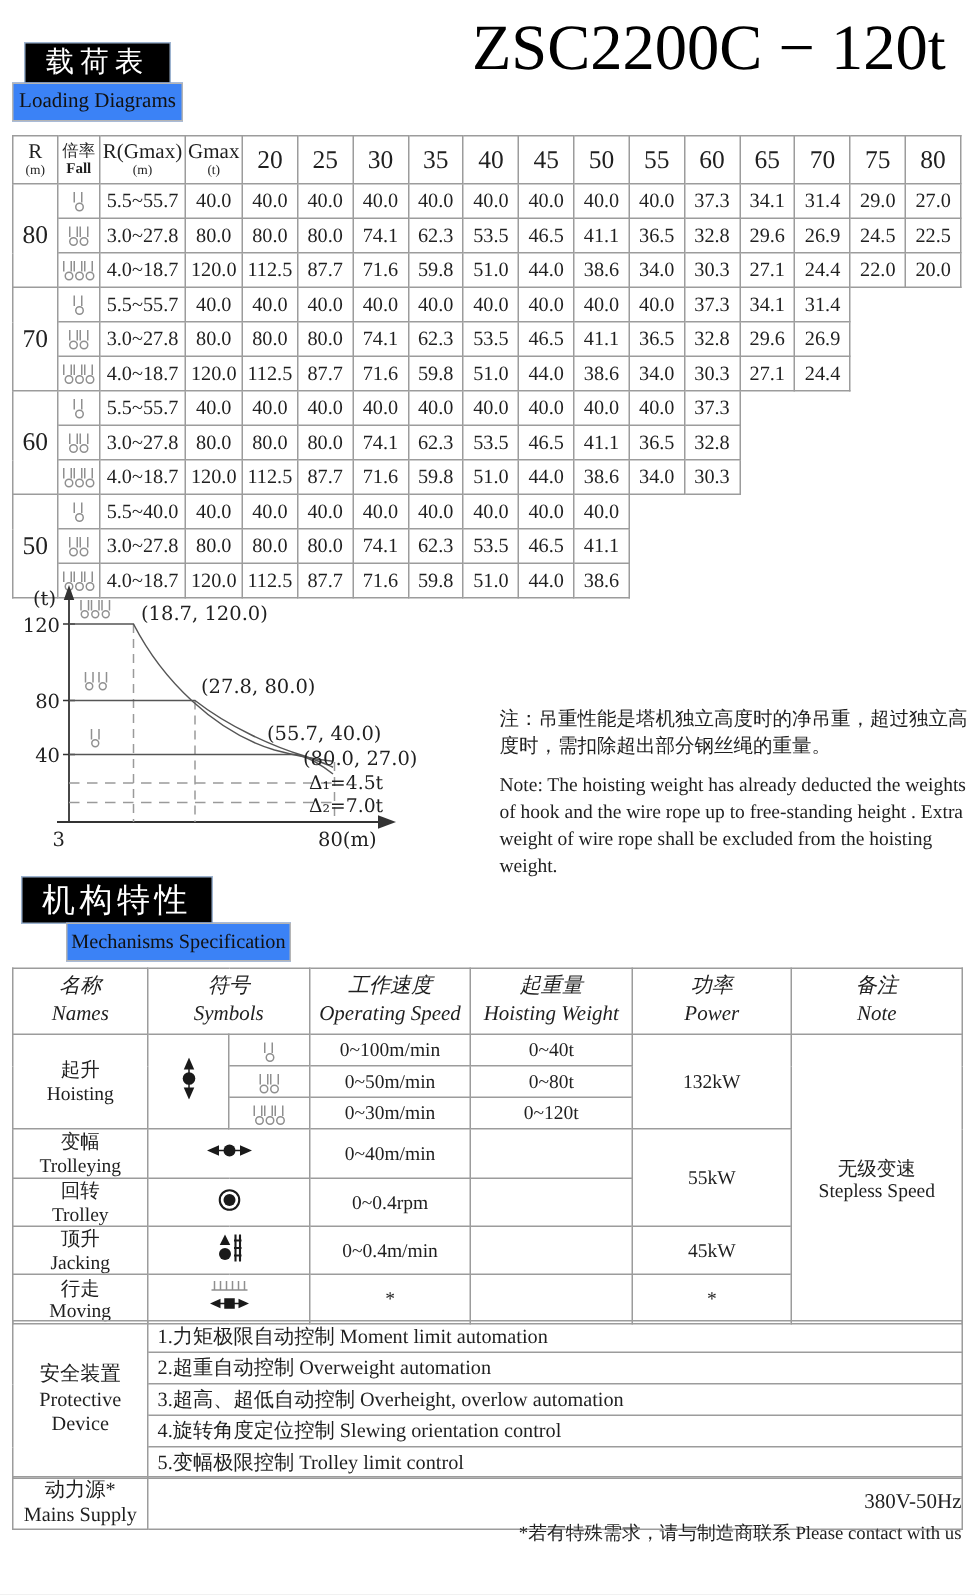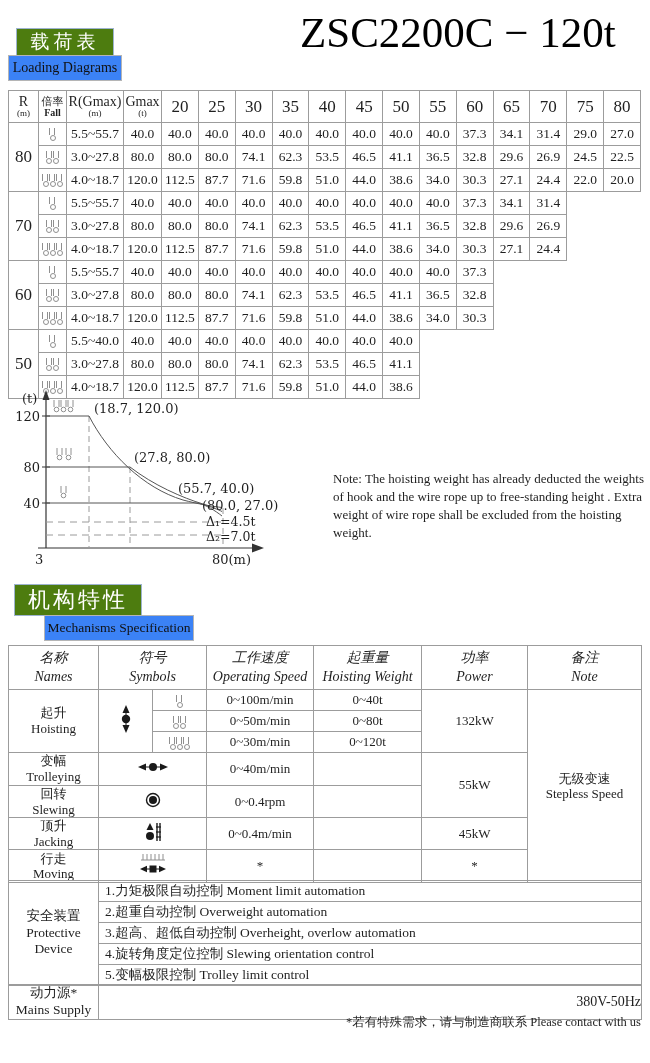--- a/index.html
+++ b/index.html
@@ -1,27 +1,27 @@
 <!DOCTYPE html>
 <html><head>
 <meta charset="utf-8">
 <style>
   html,body{margin:0;padding:0;background:#e8e8e8;}
   .page{position:relative;width:650px;height:1063px;background:#ffffff;overflow:hidden;
         font-family:"Liberation Serif","DejaVu Serif",serif;color:#1f1f1f;}
   
-  .badge{position:absolute;background:#4d7c0f;color:#fff;text-align:center;
+  .badge{position:absolute;background:#000000;color:#fff;text-align:center;
          border:1px solid #9db3cf;}
   .badge-en{position:absolute;background:#3b82f6;border:1px solid #b5b5b5;text-align:center;color:#111;}
   #badge1{left:16px;top:28px;width:96px;height:26px;font-size:19px;line-height:26px;letter-spacing:4px;}
   #badge1en{left:8px;top:55px;width:112px;height:24px;font-size:14px;line-height:24px;}
   #badge2{left:14px;top:584px;width:126px;height:30px;font-size:22px;line-height:30px;letter-spacing:3px;}
   #badge2en{left:8px;top:615px;width:148px;height:24px;font-size:13.5px;line-height:24px;margin-left:36px;}
   .title{position:absolute;left:300px;top:8px;width:345px;height:52px;font-size:43px;
-         white-space:nowrap;color:#000;}
+         text-align:center;white-space:nowrap;color:#000;}
   
   table{border-collapse:collapse;table-layout:fixed;}
   td,th{border:1px solid #9c9c9c;text-align:center;padding:0;font-weight:normal;
         overflow:hidden;color:#1f1f1f;}
   td.empty{border:none;}
   
   #ltable{position:absolute;left:8px;top:90px;width:633px;}
   #ltable th{height:31px;}
   #ltable td{height:22px;font-size:13.5px;}
   #ltable .rcell{font-size:17px;}
@@ -390,20 +390,21 @@
     <text x="204" y="176" font-size="13">80(m)</text>
     <text x="86" y="25" font-size="13">(18.7, 120.0)</text>
     <text x="126" y="74" font-size="13">(27.8, 80.0)</text>
     <text x="170" y="105" font-size="13">(55.7, 40.0)</text>
     <text x="194" y="122" font-size="13">(80.0, 27.0)</text>
     <text x="198" y="138" font-size="12.5">Δ₁=4.5t</text>
     <text x="198" y="153" font-size="12.5">Δ₂=7.0t</text>
   </svg>
 
   <div id="note">
+    <p class="zh">注：吊重性能是塔机独立高度时的净吊重，超过独立高度时，需扣除超出部分钢丝绳的重量。</p>
     <p class="en">Note: The hoisting weight has already deducted the weights of hook and the wire rope up to free-standing height . Extra weight of wire rope shall be excluded from the hoisting weight.</p>
   </div>
 
   <div id="badge2" class="badge">机构特性</div>
   <div id="badge2en" class="badge-en">Mechanisms Specification</div>
 
   <table id="mtable">
     <colgroup>
       <col style="width:90px">
         <col style="width:54px">
@@ -456,21 +457,21 @@
           <polygon points="0,6 8,2.5 8,9.5" fill="#1a1a1a"></polygon>
           <circle cx="15" cy="6" r="4" fill="#1a1a1a"></circle>
           <polygon points="30,6 22,2.5 22,9.5" fill="#1a1a1a"></polygon>
         </svg>
       </td>
       <td>0~40m/min</td>
       <td></td>
       <td rowspan="2">55kW</td>
     </tr>
     <tr class="tr-slew">
-      <td class="name2"><span>回转</span><br><span>Slewing</span></td>
+      <td class="name2"><span>回转</span><br><span>Trolley</span></td>
       <td colspan="2">
         <svg width="16" height="16" viewBox="0 0 16 16">
           <circle cx="8" cy="8" r="6.5" fill="none" stroke="#1a1a1a" stroke-width="1.4"></circle>
           <circle cx="8" cy="8" r="4" fill="#1a1a1a"></circle>
         </svg>
       </td>
       <td>0~0.4rpm</td>
       <td></td>
     </tr>
     <tr class="tr-jack">

